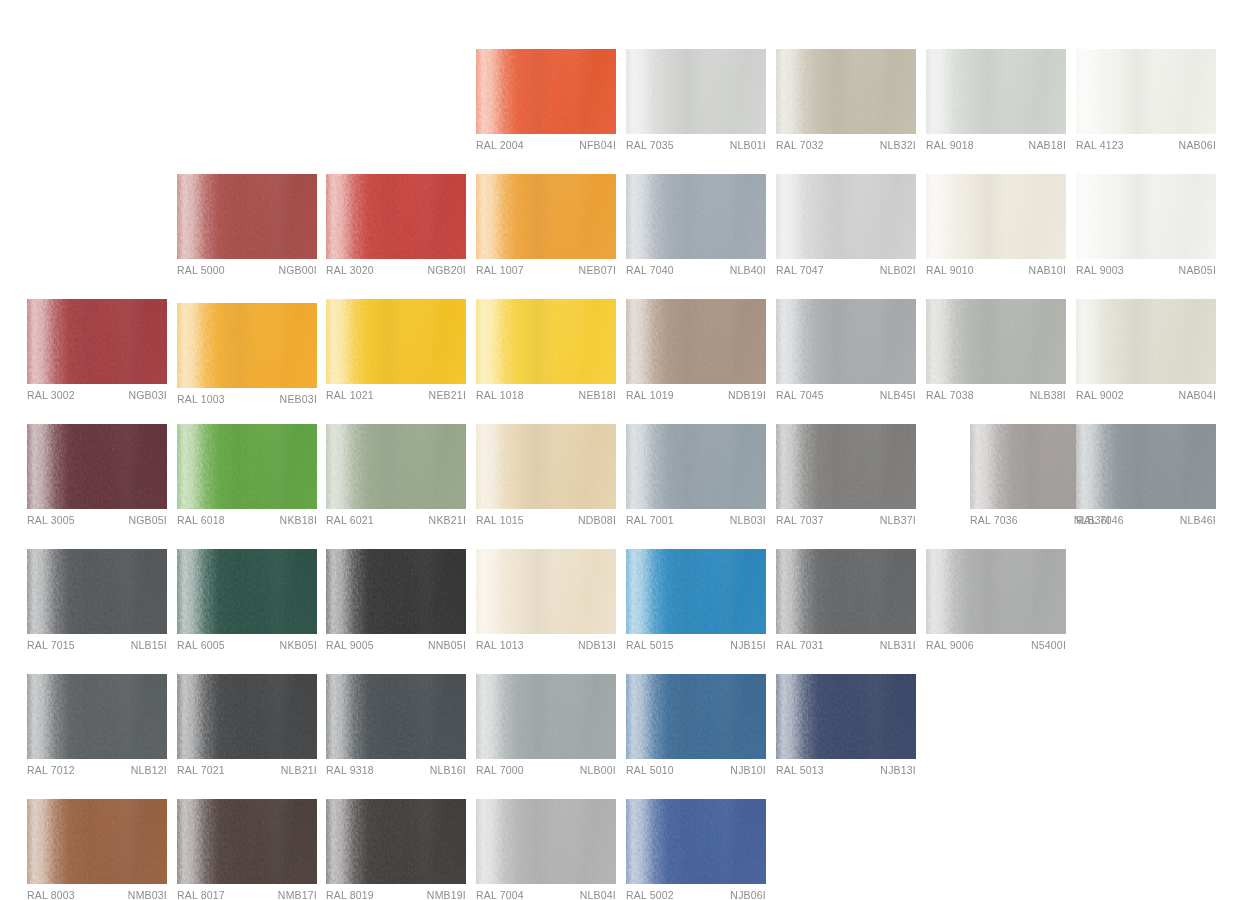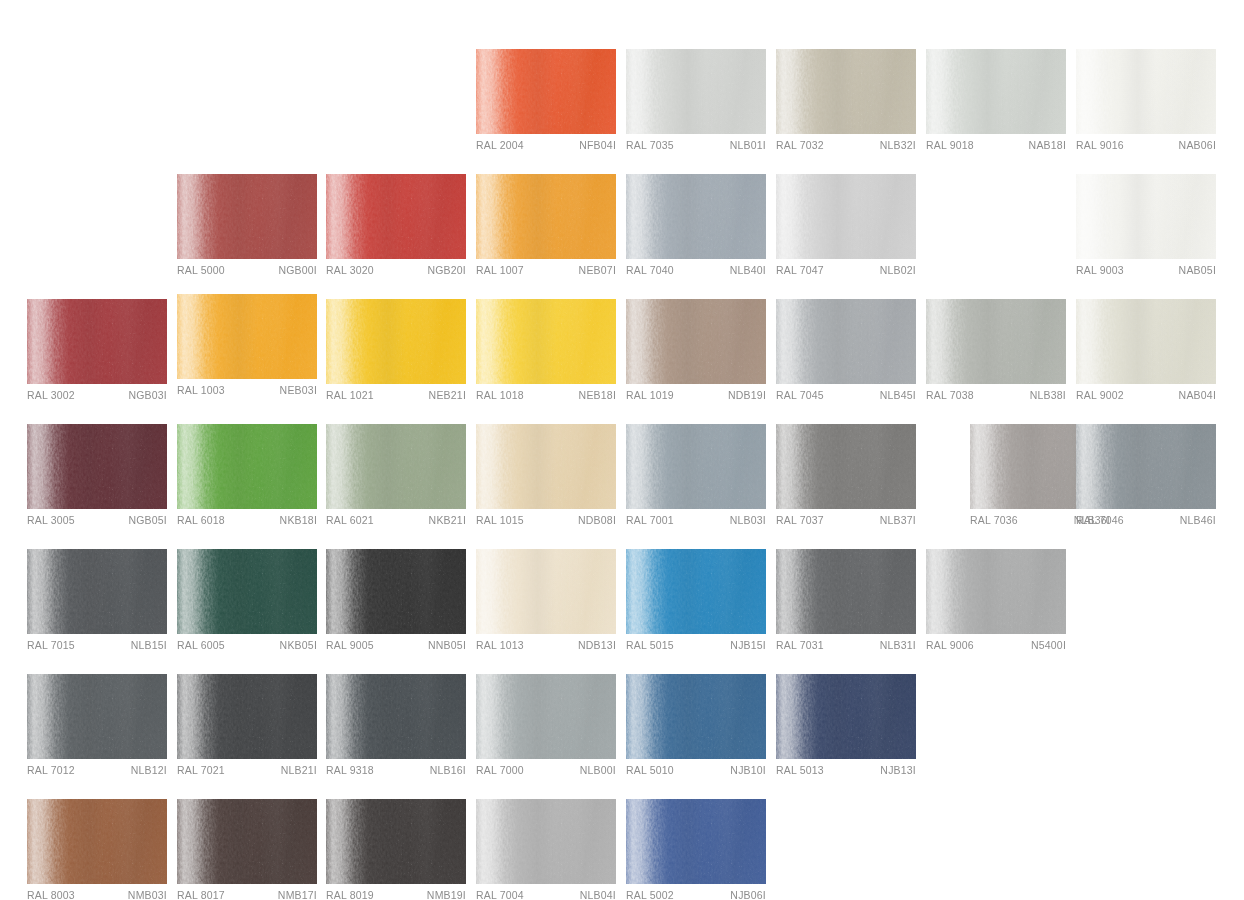--- a/index.html
+++ b/index.html
@@ -160,21 +160,21 @@
         <div class="chip-base" style="background: linear-gradient(100deg, rgb(241, 241, 236) 0%, rgb(241, 241, 236) 52%, rgb(234, 234, 228) 78%, rgb(241, 241, 236) 100%);"></div>
         <div class="chip-texture"><svg width="100%" height="100%" preserveAspectRatio="none">
             <rect width="100%" height="100%" filter="url(#peel)" style="mask-image:linear-gradient(to right,#000 0%,#000 16%,rgba(0,0,0,.25) 30%,rgba(0,0,0,.18) 50%,rgba(0,0,0,.10) 100%);-webkit-mask-image:linear-gradient(to right,#000 0%,#000 16%,rgba(0,0,0,.25) 30%,rgba(0,0,0,.18) 50%,rgba(0,0,0,.10) 100%)"></rect>
           </svg></div>
         <div class="chip-sparkle"><svg width="100%" height="100%" preserveAspectRatio="none">
             <rect width="100%" height="100%" filter="url(#sparkle)" style="mask-image:linear-gradient(to right,rgba(0,0,0,.5) 0%,rgba(0,0,0,.2) 25%,rgba(0,0,0,.55) 60%,rgba(0,0,0,.35) 100%);-webkit-mask-image:linear-gradient(to right,rgba(0,0,0,.5) 0%,rgba(0,0,0,.2) 25%,rgba(0,0,0,.55) 60%,rgba(0,0,0,.35) 100%)"></rect>
           </svg></div>
         <div class="chip-gloss"></div>
       </div>
       <div class="swatch-labels" style="color: rgb(141, 141, 141);">
-        <span class="label-ral">RAL 9016</span>
+        <span class="label-ral">RAL 4123</span>
         <span class="label-code">NAB06I</span>
       </div>
     </div>
     <div class="swatch-cell" style="left: 177px; top: 155px;">
       <div class="swatch-chip" style="width: 140px; height: 85px;">
         <div class="chip-base" style="background: linear-gradient(100deg, rgb(169, 79, 75) 0%, rgb(169, 79, 75) 52%, rgb(158, 68, 65) 78%, rgb(169, 79, 75) 100%);"></div>
         <div class="chip-texture"><svg width="100%" height="100%" preserveAspectRatio="none">
             <rect width="100%" height="100%" filter="url(#peel)" style="mask-image:linear-gradient(to right,#000 0%,#000 16%,rgba(0,0,0,.25) 30%,rgba(0,0,0,.18) 50%,rgba(0,0,0,.10) 100%);-webkit-mask-image:linear-gradient(to right,#000 0%,#000 16%,rgba(0,0,0,.25) 30%,rgba(0,0,0,.18) 50%,rgba(0,0,0,.10) 100%)"></rect>
           </svg></div>
         <div class="chip-sparkle"><svg width="100%" height="100%" preserveAspectRatio="none">
@@ -244,20 +244,36 @@
         <div class="chip-sparkle"><svg width="100%" height="100%" preserveAspectRatio="none">
             <rect width="100%" height="100%" filter="url(#sparkle)" style="mask-image:linear-gradient(to right,rgba(0,0,0,.5) 0%,rgba(0,0,0,.2) 25%,rgba(0,0,0,.55) 60%,rgba(0,0,0,.35) 100%);-webkit-mask-image:linear-gradient(to right,rgba(0,0,0,.5) 0%,rgba(0,0,0,.2) 25%,rgba(0,0,0,.55) 60%,rgba(0,0,0,.35) 100%)"></rect>
           </svg></div>
         <div class="chip-gloss"></div>
       </div>
       <div class="swatch-labels" style="color: rgb(141, 141, 141);">
         <span class="label-ral">RAL 7047</span>
         <span class="label-code">NLB02I</span>
       </div>
     </div>
+    <div class="swatch-cell" style="left: 926px; top: 155px;">
+      <div class="swatch-chip" style="width: 140px; height: 85px;">
+        <div class="chip-base" style="background: linear-gradient(100deg, rgb(238, 234, 222) 0%, rgb(238, 234, 222) 52%, rgb(232, 227, 213) 78%, rgb(238, 234, 222) 100%);"></div>
+        <div class="chip-texture"><svg width="100%" height="100%" preserveAspectRatio="none">
+            <rect width="100%" height="100%" filter="url(#peel)" style="mask-image:linear-gradient(to right,#000 0%,#000 16%,rgba(0,0,0,.25) 30%,rgba(0,0,0,.18) 50%,rgba(0,0,0,.10) 100%);-webkit-mask-image:linear-gradient(to right,#000 0%,#000 16%,rgba(0,0,0,.25) 30%,rgba(0,0,0,.18) 50%,rgba(0,0,0,.10) 100%)"></rect>
+          </svg></div>
+        <div class="chip-sparkle"><svg width="100%" height="100%" preserveAspectRatio="none">
+            <rect width="100%" height="100%" filter="url(#sparkle)" style="mask-image:linear-gradient(to right,rgba(0,0,0,.5) 0%,rgba(0,0,0,.2) 25%,rgba(0,0,0,.55) 60%,rgba(0,0,0,.35) 100%);-webkit-mask-image:linear-gradient(to right,rgba(0,0,0,.5) 0%,rgba(0,0,0,.2) 25%,rgba(0,0,0,.55) 60%,rgba(0,0,0,.35) 100%)"></rect>
+          </svg></div>
+        <div class="chip-gloss"></div>
+      </div>
+      <div class="swatch-labels" style="color: rgb(141, 141, 141);">
+        <span class="label-ral">RAL 9010</span>
+        <span class="label-code">NAB10I</span>
+      </div>
+    </div>
     <div class="swatch-cell" style="left: 1076px; top: 155px;">
       <div class="swatch-chip" style="width: 140px; height: 85px;">
         <div class="chip-base" style="background: linear-gradient(100deg, rgb(242, 242, 238) 0%, rgb(242, 242, 238) 52%, rgb(235, 235, 230) 78%, rgb(242, 242, 238) 100%);"></div>
         <div class="chip-texture"><svg width="100%" height="100%" preserveAspectRatio="none">
             <rect width="100%" height="100%" filter="url(#peel)" style="mask-image:linear-gradient(to right,#000 0%,#000 16%,rgba(0,0,0,.25) 30%,rgba(0,0,0,.18) 50%,rgba(0,0,0,.10) 100%);-webkit-mask-image:linear-gradient(to right,#000 0%,#000 16%,rgba(0,0,0,.25) 30%,rgba(0,0,0,.18) 50%,rgba(0,0,0,.10) 100%)"></rect>
           </svg></div>
         <div class="chip-sparkle"><svg width="100%" height="100%" preserveAspectRatio="none">
             <rect width="100%" height="100%" filter="url(#sparkle)" style="mask-image:linear-gradient(to right,rgba(0,0,0,.5) 0%,rgba(0,0,0,.2) 25%,rgba(0,0,0,.55) 60%,rgba(0,0,0,.35) 100%);-webkit-mask-image:linear-gradient(to right,rgba(0,0,0,.5) 0%,rgba(0,0,0,.2) 25%,rgba(0,0,0,.55) 60%,rgba(0,0,0,.35) 100%)"></rect>
           </svg></div>
         <div class="chip-gloss"></div>
@@ -276,21 +292,21 @@
         <div class="chip-sparkle"><svg width="100%" height="100%" preserveAspectRatio="none">
             <rect width="100%" height="100%" filter="url(#sparkle)" style="mask-image:linear-gradient(to right,rgba(0,0,0,.5) 0%,rgba(0,0,0,.2) 25%,rgba(0,0,0,.55) 60%,rgba(0,0,0,.35) 100%);-webkit-mask-image:linear-gradient(to right,rgba(0,0,0,.5) 0%,rgba(0,0,0,.2) 25%,rgba(0,0,0,.55) 60%,rgba(0,0,0,.35) 100%)"></rect>
           </svg></div>
         <div class="chip-gloss"></div>
       </div>
       <div class="swatch-labels" style="color: rgb(141, 141, 141);">
         <span class="label-ral">RAL 3002</span>
         <span class="label-code">NGB03I</span>
       </div>
     </div>
-    <div class="swatch-cell" style="left: 177px; top: 275px;">
+    <div class="swatch-cell" style="left: 177px; top: 284px;">
       <div class="swatch-chip" style="width: 140px; height: 85px;">
         <div class="chip-base" style="background: linear-gradient(100deg, rgb(242, 173, 51) 0%, rgb(242, 173, 51) 52%, rgb(239, 164, 33) 78%, rgb(242, 173, 51) 100%);"></div>
         <div class="chip-texture"><svg width="100%" height="100%" preserveAspectRatio="none">
             <rect width="100%" height="100%" filter="url(#peel)" style="mask-image:linear-gradient(to right,#000 0%,#000 16%,rgba(0,0,0,.25) 30%,rgba(0,0,0,.18) 50%,rgba(0,0,0,.10) 100%);-webkit-mask-image:linear-gradient(to right,#000 0%,#000 16%,rgba(0,0,0,.25) 30%,rgba(0,0,0,.18) 50%,rgba(0,0,0,.10) 100%)"></rect>
           </svg></div>
         <div class="chip-sparkle"><svg width="100%" height="100%" preserveAspectRatio="none">
             <rect width="100%" height="100%" filter="url(#sparkle)" style="mask-image:linear-gradient(to right,rgba(0,0,0,.5) 0%,rgba(0,0,0,.2) 25%,rgba(0,0,0,.55) 60%,rgba(0,0,0,.35) 100%);-webkit-mask-image:linear-gradient(to right,rgba(0,0,0,.5) 0%,rgba(0,0,0,.2) 25%,rgba(0,0,0,.55) 60%,rgba(0,0,0,.35) 100%)"></rect>
           </svg></div>
         <div class="chip-gloss"></div>
       </div>

